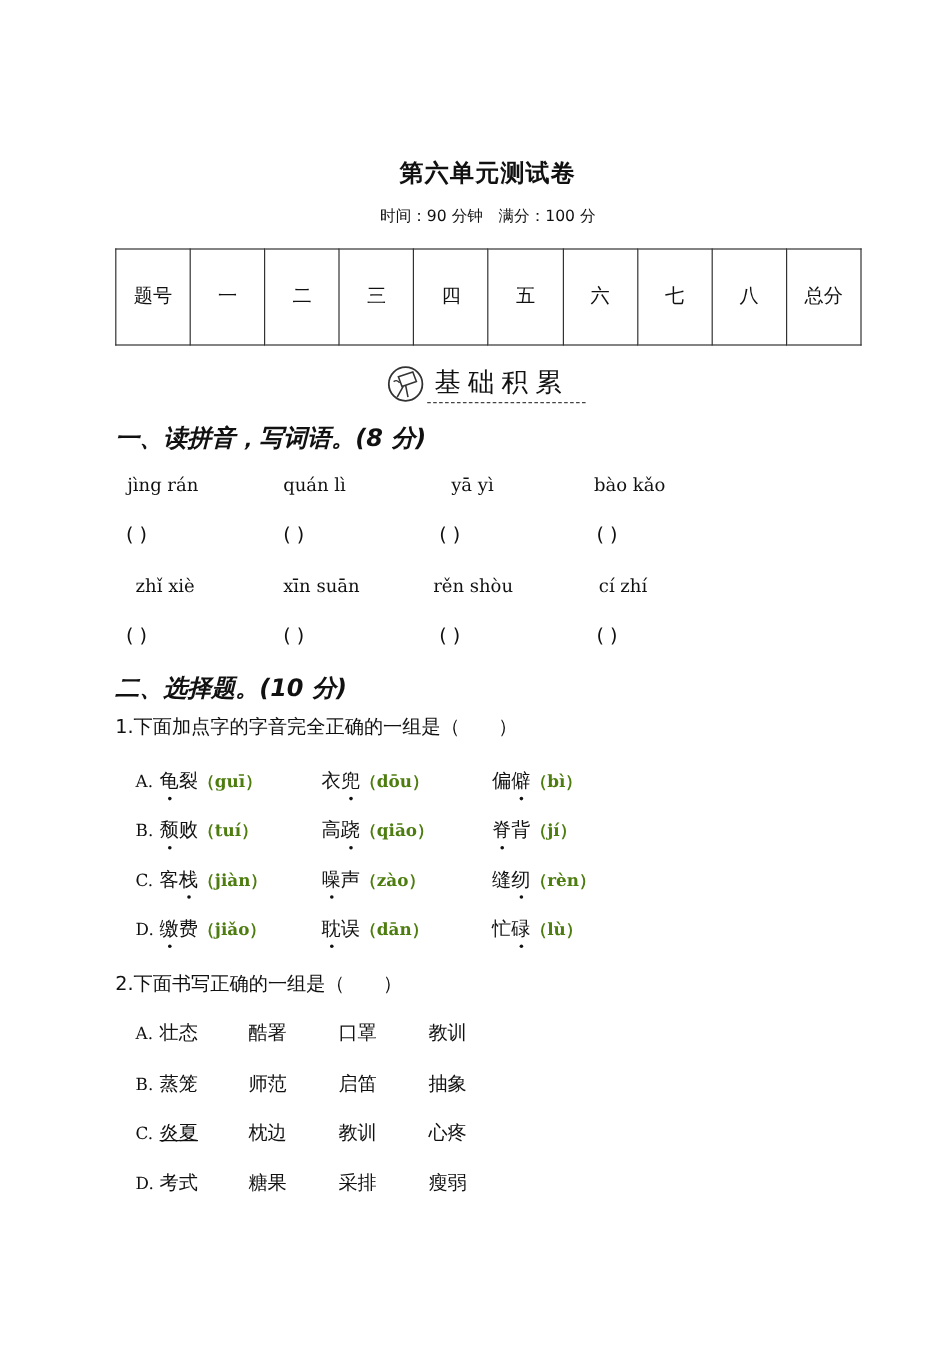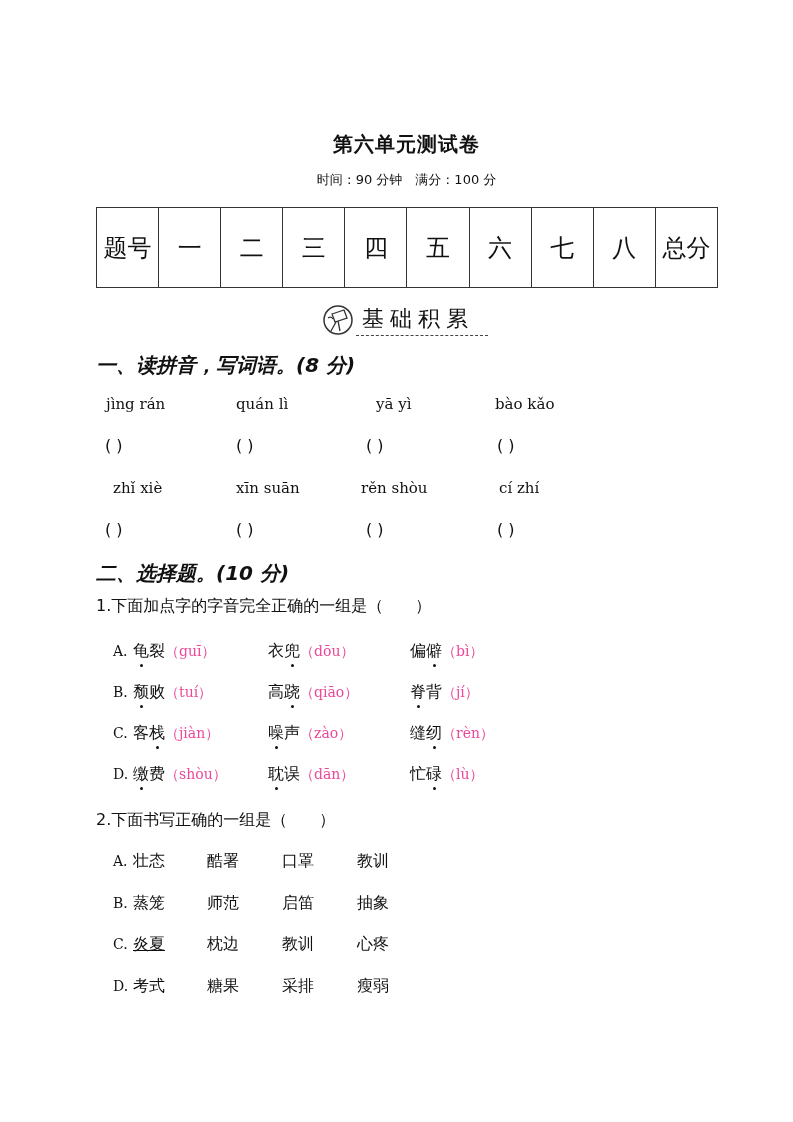--- a/index.html
+++ b/index.html
@@ -2,33 +2,33 @@
 <html><head>
 <meta charset="utf-8">
 <style>
   html, body { margin:0; padding:0; background:#fff; }
   body { width:793px; height:1122px; position:relative; overflow:hidden;
          font-family:"DejaVu Sans", sans-serif; color:#111; }
   .abs { position:absolute; }
   .title { left:0; width:813px; top:131px; text-align:center; font-size:20px; font-weight:bold; letter-spacing:1px; }
   .meta { left:0; width:813px; top:171px; text-align:center; font-size:13px; }
   table.score { position:absolute; left:96px; top:207px; width:622px; height:81px; border-collapse:collapse; }
-  table.score td { border:1px solid #333; text-align:center; font-size:24px; width:62px; height:40px; padding:0; }
+  table.score td { border:1px solid #333; text-align:center; font-size:16px; width:62px; height:40px; padding:0; }
   table.score td:first-child { font-weight:normal; }
   .banner { left:322px; top:302px; height:36px; }
   .banner-icon { position:absolute; left:0; top:2px; width:32px; height:32px; }
   .banner-text { position:absolute; left:40px; top:2px; font-size:22px; letter-spacing:6px; white-space:nowrap; }
   .banner-line { position:absolute; left:34px; top:33px; width:132px; border-top:1px dashed #444; }
   .sec { font-size:20px; font-weight:bold; white-space:nowrap;font-style:italic; }
   .py { font-family:"DejaVu Serif", serif; font-size:15px; white-space:nowrap; }
   .paren { font-size:16px; white-space:nowrap; }
   .q { font-size:16px; white-space:nowrap; }
   .opt { font-size:16px; white-space:nowrap; }
   .lbl { font-family:"DejaVu Serif", serif; font-size:14px; }
-  .pin { font-family:"DejaVu Serif", serif; font-size:14px; color:#ec4899; }
+  .pin { font-family:"DejaVu Serif", serif; font-size:14px; color:#4d7c0f;font-weight:bold; }
   .dot { position:relative; display:inline-block; }
   .dot::after { content:""; position:absolute; left:50%; bottom:-5px; width:3px; height:3px; margin-left:-1.5px; border-radius:50%; background:#111; }
 </style>
 </head>
 <body>
 
 <div class="abs title">第六单元测试卷</div>
 <div class="abs meta">时间：90 分钟　满分：100 分</div>
 
 <table class="score">
@@ -92,21 +92,21 @@
     <div class="abs opt" style="left: 410px; top: 641px;"><span>偏</span><span class="dot">僻</span><span></span><span class="pin">（bì）</span></div>
     <div class="abs opt" style="left: 113px; top: 682px;"><span class="lbl">B.</span></div>
     <div class="abs opt" style="left: 133px; top: 682px;"><span></span><span class="dot">颓</span><span>败</span><span class="pin">（tuí）</span></div>
     <div class="abs opt" style="left: 268px; top: 682px;"><span>高</span><span class="dot">跷</span><span></span><span class="pin">（qiāo）</span></div>
     <div class="abs opt" style="left: 410px; top: 682px;"><span></span><span class="dot">脊</span><span>背</span><span class="pin">（jí）</span></div>
     <div class="abs opt" style="left: 113px; top: 723px;"><span class="lbl">C.</span></div>
     <div class="abs opt" style="left: 133px; top: 723px;"><span>客</span><span class="dot">栈</span><span></span><span class="pin">（jiàn）</span></div>
     <div class="abs opt" style="left: 268px; top: 723px;"><span></span><span class="dot">噪</span><span>声</span><span class="pin">（zào）</span></div>
     <div class="abs opt" style="left: 410px; top: 723px;"><span>缝</span><span class="dot">纫</span><span></span><span class="pin">（rèn）</span></div>
     <div class="abs opt" style="left: 113px; top: 764px;"><span class="lbl">D.</span></div>
-    <div class="abs opt" style="left: 133px; top: 764px;"><span></span><span class="dot">缴</span><span>费</span><span class="pin">（shòu）</span></div>
+    <div class="abs opt" style="left: 133px; top: 764px;"><span></span><span class="dot">缴</span><span>费</span><span class="pin">（jiǎo）</span></div>
     <div class="abs opt" style="left: 268px; top: 764px;"><span></span><span class="dot">耽</span><span>误</span><span class="pin">（dān）</span></div>
     <div class="abs opt" style="left: 410px; top: 764px;"><span>忙</span><span class="dot">碌</span><span></span><span class="pin">（lù）</span></div>
   </div>
 
 <div class="abs q" style="left:96px;top:810px;">2.下面书写正确的一组是（　　）</div>
 
 <div id="q2opts">
     <div class="abs opt" style="left: 113px; top: 851px;"><span class="lbl">A.</span></div>
     <div class="abs opt" style="left: 133px; top: 851px;">壮态</div>
     <div class="abs opt" style="left: 207px; top: 851px;">酷署</div>

